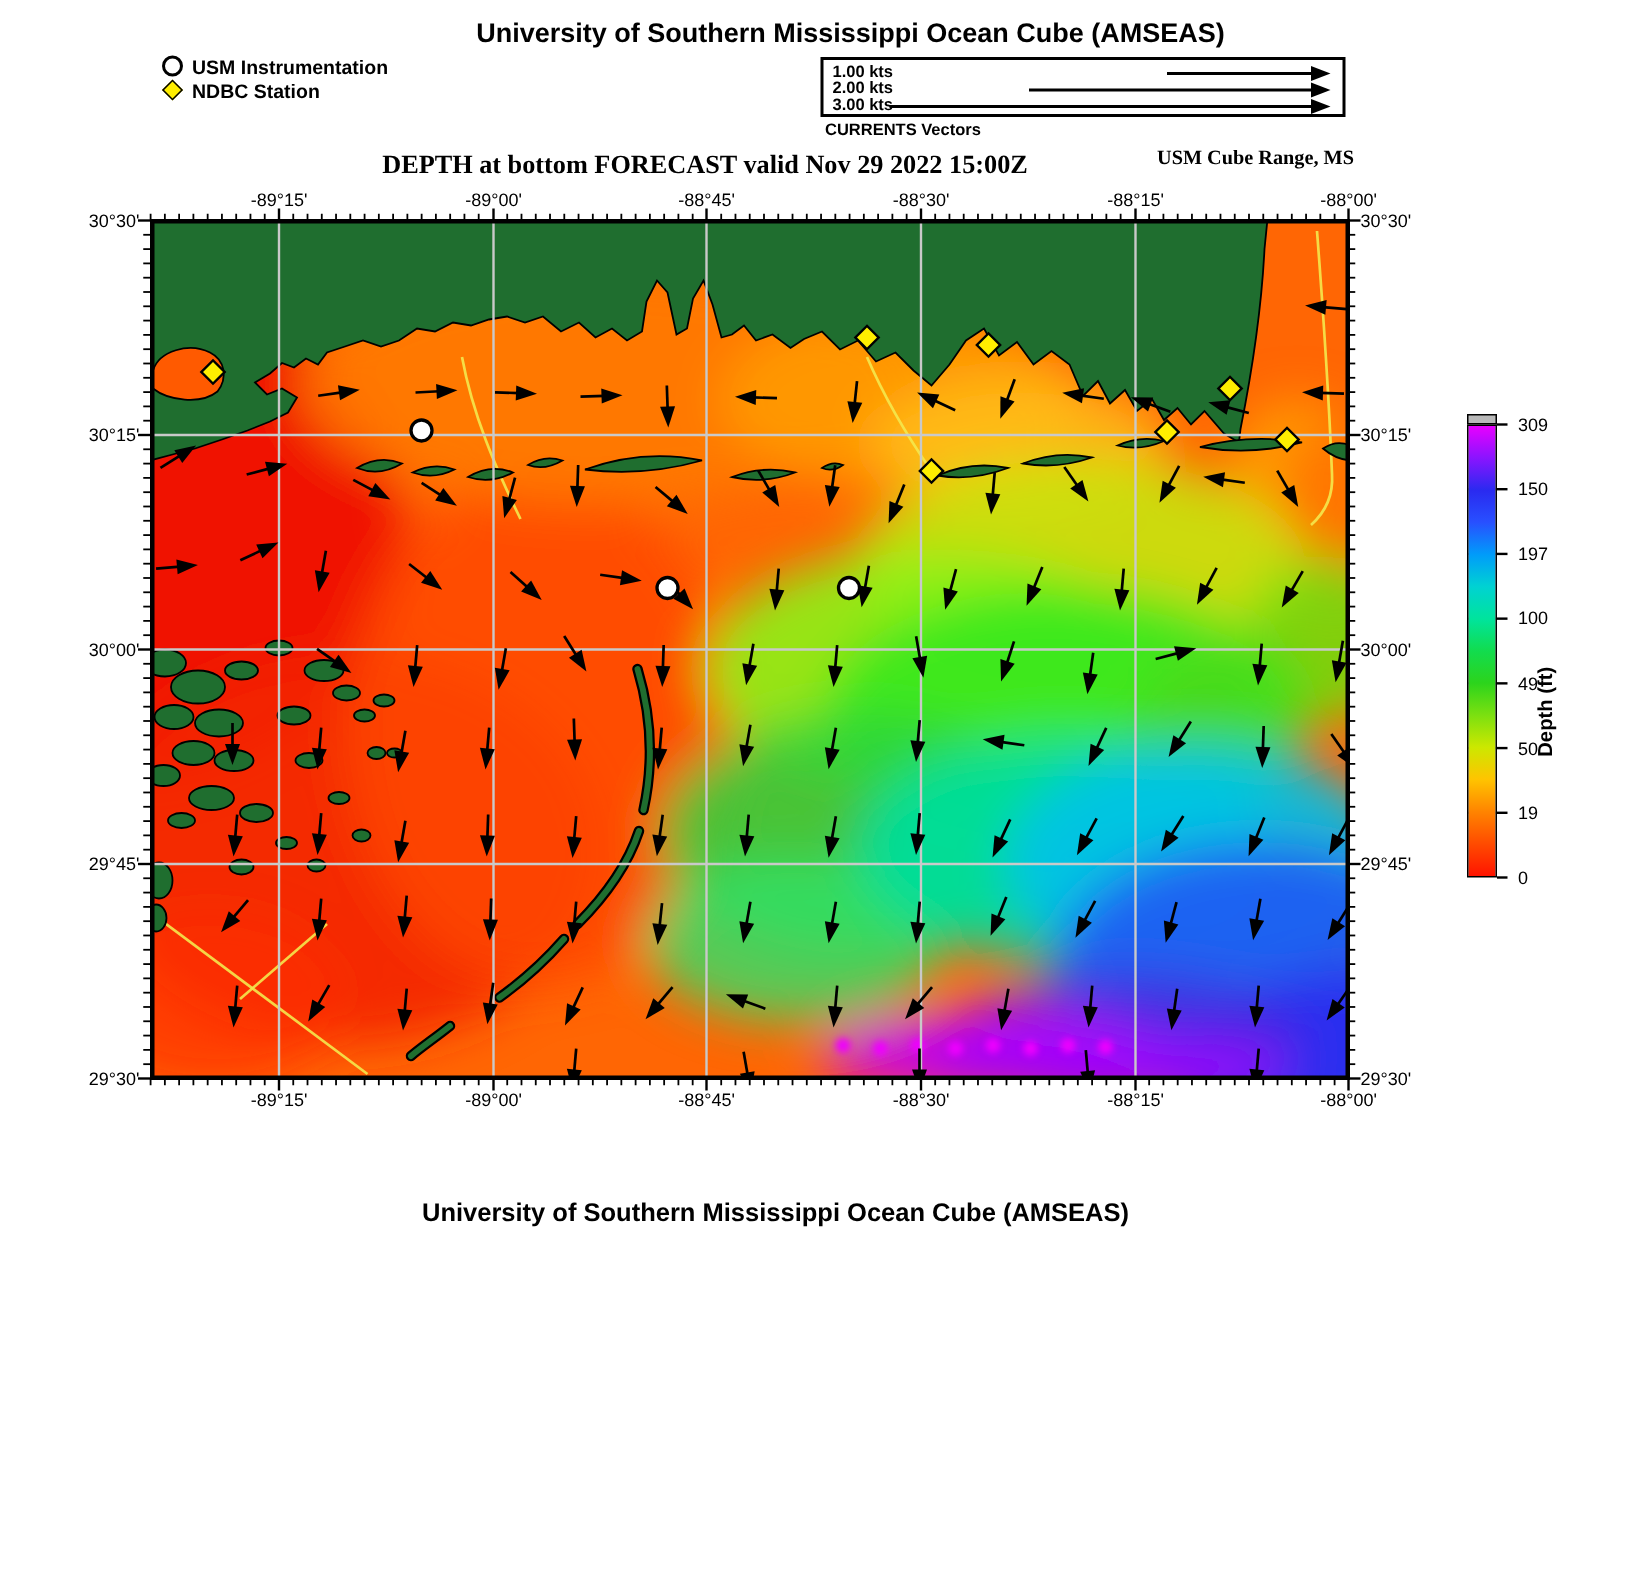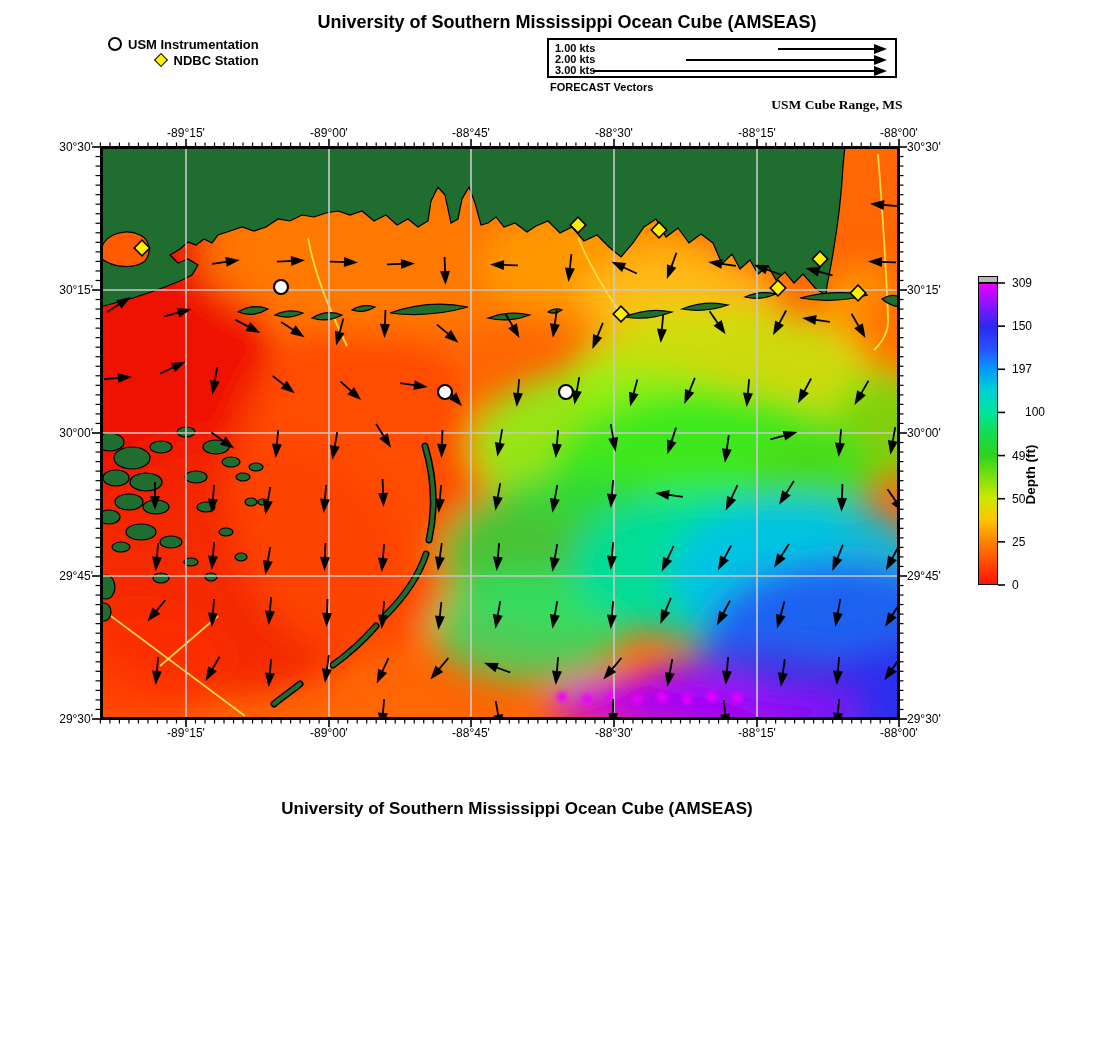--- a/index.html
+++ b/index.html
@@ -2,21 +2,21 @@
 <html style="--land: #1f6e2f; --ndbc: #ffee00; --channel: #f4e84d; --shallow: #ff6604; --deep: #2b2bf0; --deepest: #e800ff;"><head>
 <meta charset="utf-8">
 <style>
   html,body{margin:0;padding:0;background:#fff;}
   .fig{position:relative;width:1100px;height:1050px;background:#fff;overflow:hidden;
        font-family:"Liberation Sans",sans-serif;color:#000;}
   .abs{position:absolute;}
   .fig-title{left:0;top:12px;width:1100px;text-align:center;font-size:18px;font-weight:bold;padding-left:17px;}
   .fig-title.bottom{left:0;top:799px;width:1000px;font-size:17px;}
   .legend{left:108px;top:36px;}
-  .legend-row{display:flex;align-items:center;height:16px;justify-content:flex-end;}
+  .legend-row{display:flex;align-items:center;height:16px;}
   .sym{display:inline-block;box-sizing:border-box;}
   .sym.circle{width:14px;height:14px;border:2px solid #000;border-radius:50%;background:#fff;}
   .sym.diamond{width:10px;height:10px;border:1.5px solid #000;background:var(--ndbc);transform:rotate(45deg);margin:0 2px;}
   .legend-label{margin-left:6px;font-size:13px;font-weight:bold;}
   .ktsbox{left:547px;top:38px;width:350px;height:40px;border:2px solid #000;box-sizing:border-box;background:#fff;}
   .kts-row{position:absolute;left:4px;right:4px;height:11px;}
   .kts-label{position:absolute;left:2px;top:0;font-size:11px;font-weight:bold;line-height:11px;}
   .kts-line{position:absolute;right:16px;top:5px;height:1.5px;background:#000;}
   .kts-head{position:absolute;right:4px;top:0.5px;width:0;height:0;border-left:13px solid #000;
             border-top:5px solid transparent;border-bottom:5px solid transparent;}
@@ -73,22 +73,23 @@
         <span class="kts-label">2.00 kts</span>
         <div class="kts-line" style="width: 189px;"></div>
         <div class="kts-head"></div>
       </div>
       <div class="kts-row" style="top: 25px;">
         <span class="kts-label">3.00 kts</span>
         <div class="kts-line" style="width: 282px;"></div>
         <div class="kts-head"></div>
       </div>
     </div>
-  <div class="abs currents-caption">FORECAST Vectors</div>
+  <div class="abs currents-caption">CURRENTS Vectors</div>
 
+  <div class="abs subtitle">DEPTH at bottom FORECAST valid Nov 29 2022 15:00Z</div>
   <div class="abs region-label">USM Cube Range, MS</div>
 
   <div class="abs map">
     <svg id="map-svg" width="800" height="574" viewBox="0 0 800 574">
       <defs>
         <filter id="blur" x="-20%" y="-20%" width="140%" height="140%">
             <feGaussianBlur stdDeviation="16"></feGaussianBlur>
           </filter>
         <filter id="blur2" x="-50%" y="-50%" width="200%" height="200%">
             <feGaussianBlur stdDeviation="2.5"></feGaussianBlur>
@@ -1026,24 +1027,24 @@
       <div class="axlab" style="left: 907px; top: 147px; transform: translateY(-50%);">30°30'</div>
       <div class="axlab" style="left: 93px; top: 290px; transform: translate(-100%, -50%);">30°15'</div>
       <div class="axlab" style="left: 907px; top: 290px; transform: translateY(-50%);">30°15'</div>
       <div class="axlab" style="left: 93px; top: 433px; transform: translate(-100%, -50%);">30°00'</div>
       <div class="axlab" style="left: 907px; top: 433px; transform: translateY(-50%);">30°00'</div>
       <div class="axlab" style="left: 93px; top: 576px; transform: translate(-100%, -50%);">29°45'</div>
       <div class="axlab" style="left: 907px; top: 576px; transform: translateY(-50%);">29°45'</div>
       <div class="axlab" style="left: 93px; top: 719px; transform: translate(-100%, -50%);">29°30'</div>
       <div class="axlab" style="left: 907px; top: 719px; transform: translateY(-50%);">29°30'</div>
       <div class="axlab" style="left: 1012px; top: 585px; transform: translateY(-50%);">0</div>
-      <div class="axlab" style="left: 1012px; top: 541.857px; transform: translateY(-50%);">25</div>
+      <div class="axlab" style="left: 1012px; top: 541.857px; transform: translateY(-50%);">19</div>
       <div class="axlab" style="left: 1012px; top: 498.714px; transform: translateY(-50%);">50</div>
       <div class="axlab" style="left: 1012px; top: 455.571px; transform: translateY(-50%);">49</div>
-      <div class="axlab" style="left: 1012px; top: 412.429px; transform: translateY(-50%); margin-left: 13px;">100</div>
+      <div class="axlab" style="left: 1012px; top: 412.429px; transform: translateY(-50%);">100</div>
       <div class="axlab" style="left: 1012px; top: 369.286px; transform: translateY(-50%);">197</div>
       <div class="axlab" style="left: 1012px; top: 326.143px; transform: translateY(-50%);">150</div>
       <div class="axlab" style="left: 1012px; top: 283px; transform: translateY(-50%);">309</div>
     </div>
 
   <div class="abs cbar-cap"></div>
   <div class="abs cbar" id="cbar" style="background: linear-gradient(to top, rgb(255, 20, 0) 0%, rgb(255, 74, 0) 7%, rgb(255, 132, 0) 14.3%, rgb(255, 196, 0) 21.5%, rgb(204, 232, 0) 28.6%, rgb(124, 224, 16) 35.7%, rgb(44, 212, 28) 42.9%, rgb(18, 220, 78) 50%, rgb(0, 228, 156) 57.1%, rgb(0, 210, 210) 64.3%, rgb(0, 156, 250) 71.4%, rgb(40, 80, 255) 78.6%, rgb(42, 42, 240) 85.7%, rgb(138, 20, 255) 92.9%, rgb(232, 0, 255) 100%);"></div>
   <div class="abs cbar-title">Depth (ft)</div>
 
   <div class="abs fig-title bottom">University of Southern Mississippi Ocean Cube (AMSEAS)</div>

